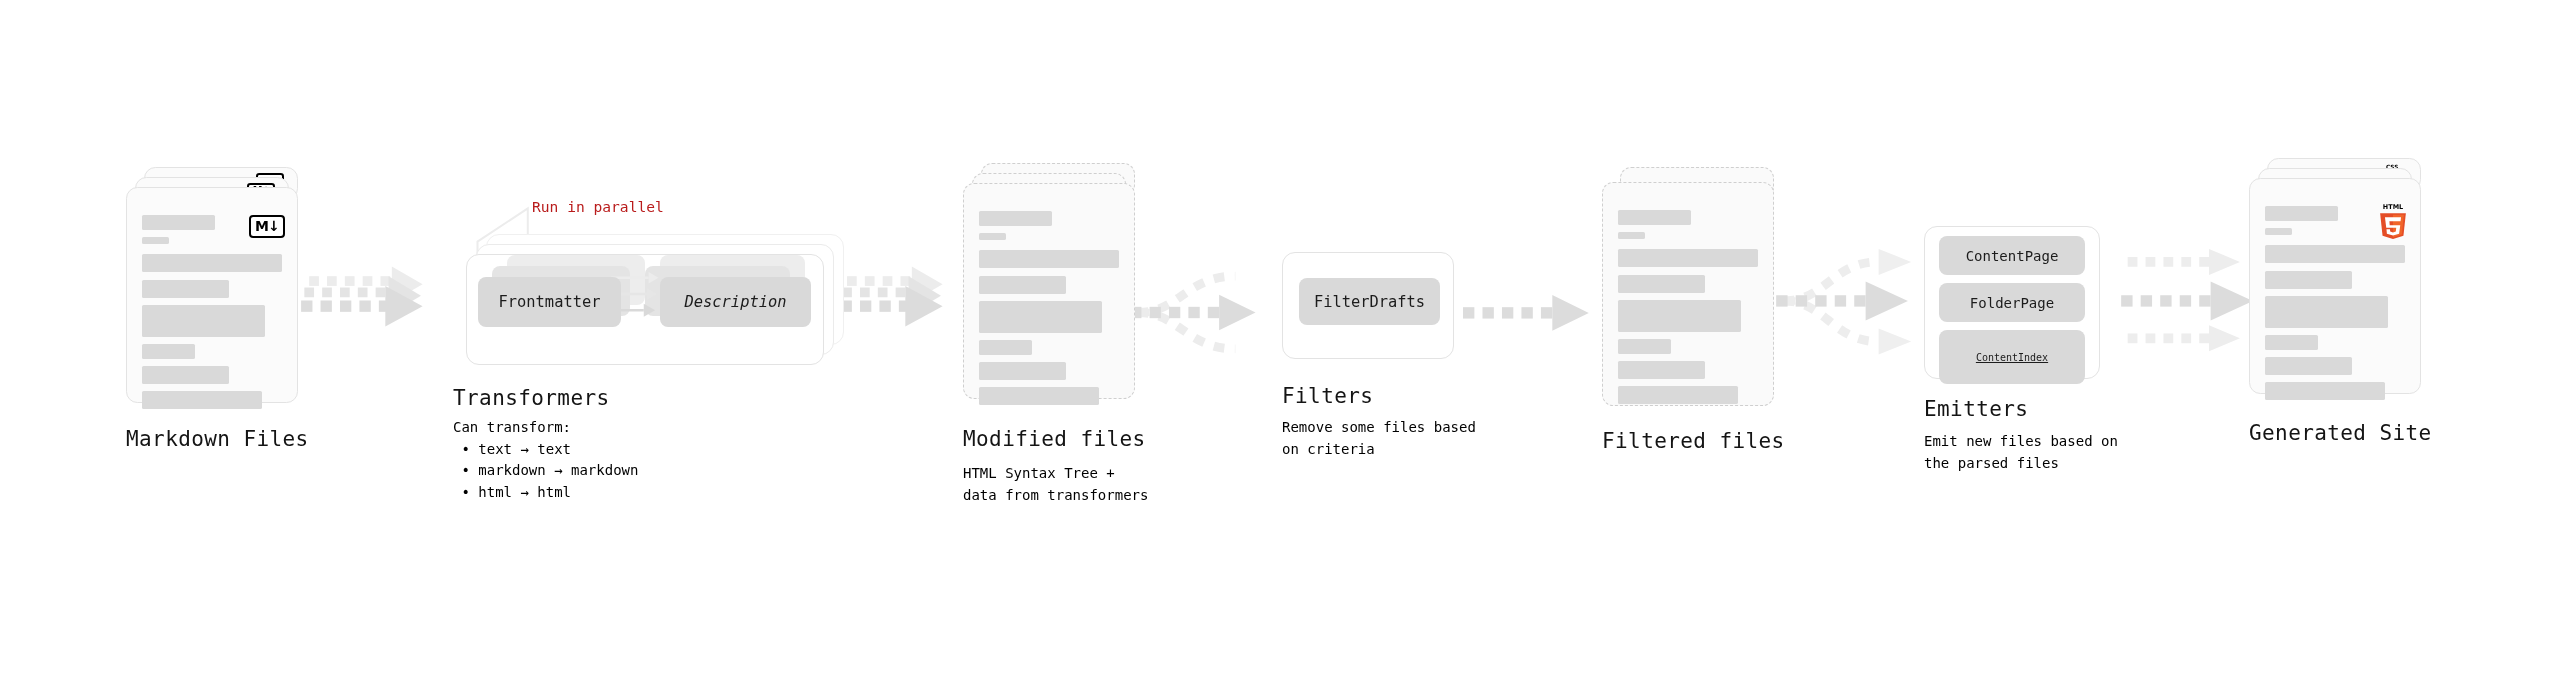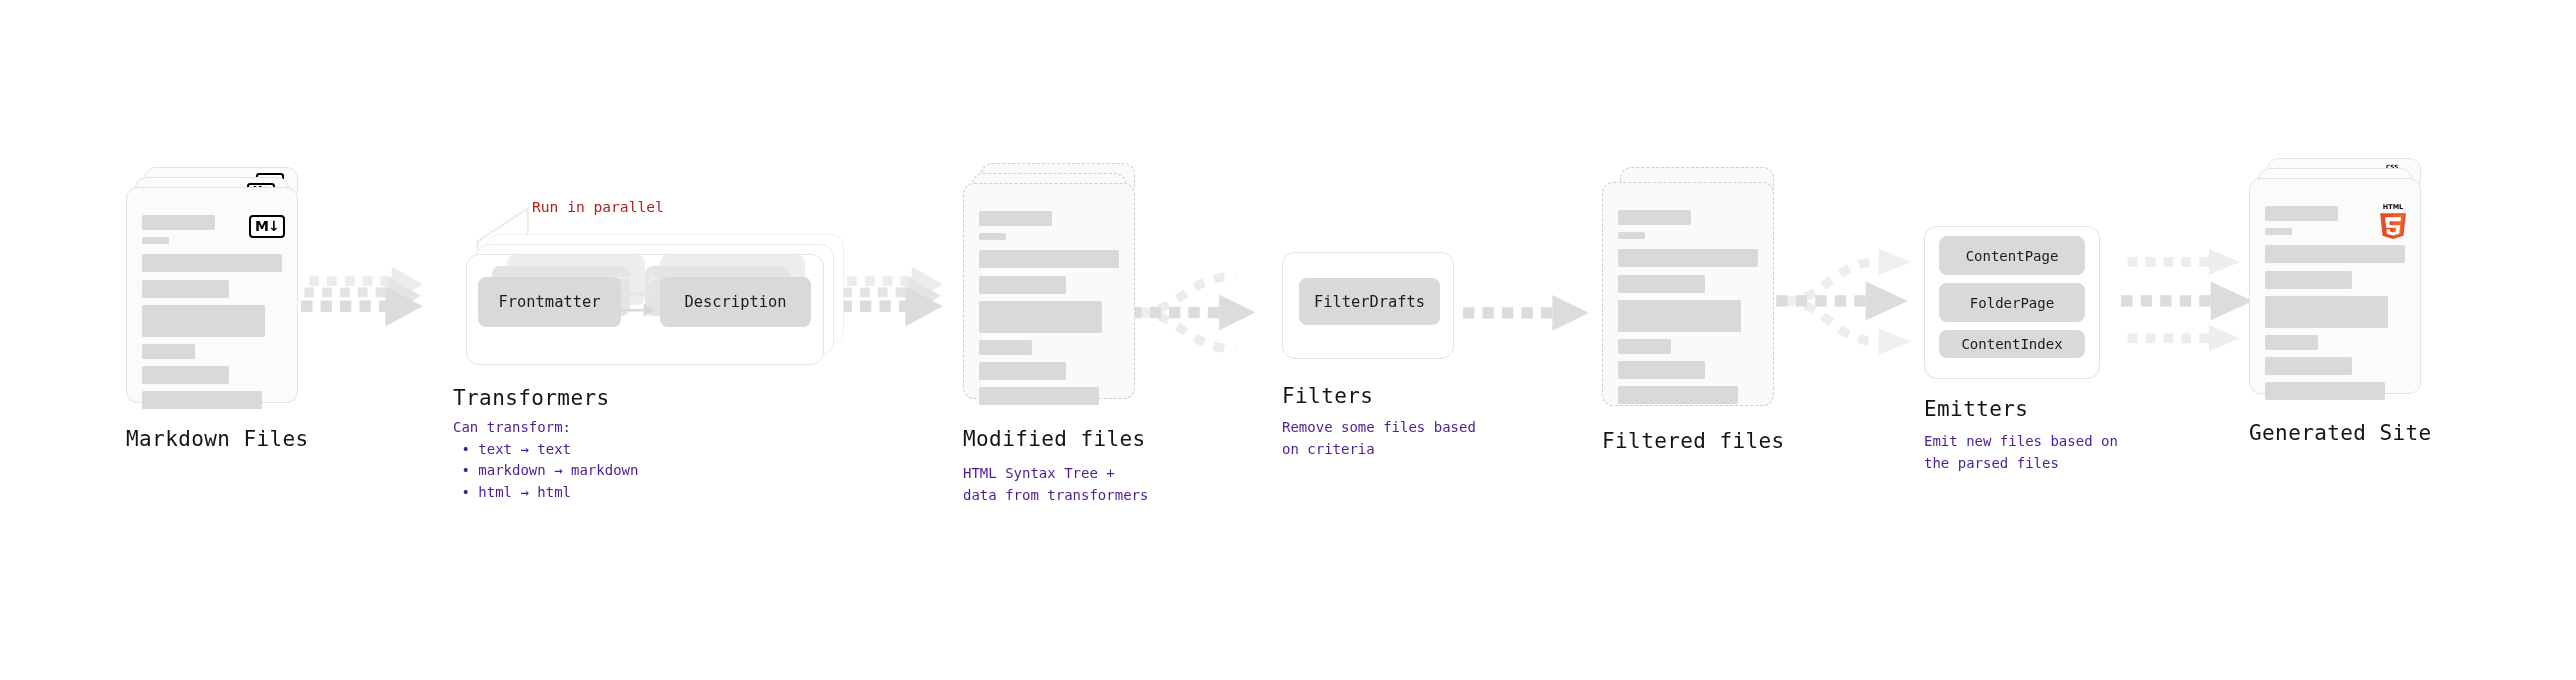--- a/index.html
+++ b/index.html
@@ -154,21 +154,21 @@
   .heading {
     position: absolute;
     font-size: 21px;
     color: #141414;
     white-space: nowrap;
     letter-spacing: 0.4px;
   }
   .caption {
     position: absolute;
     font-size: 14px;
-    color: #4c1d95;
+    color: #000000;
     line-height: 1.55;
     white-space: pre;
   }
   .parallel-label {
     position: absolute;
     font-size: 14.6px;
     color: #b91c1c;
     white-space: nowrap;
   }
 
@@ -347,21 +347,21 @@
         <line x1="-4" y1="32" x2="44" y2="32"></line>
         <polygon points="44,25 56,32 44,39" fill="#e6e6e6" stroke="none"></polygon>
       </g>
       <g stroke="#d9d9d9" stroke-width="3" fill="none">
         <line x1="-8" y1="52" x2="40" y2="52"></line>
         <polygon points="40,44 54,52 40,60" fill="#d9d9d9" stroke="none"></polygon>
       </g>
     </svg>
 
     <div class="chip" style="left:478px; top:277px; width:143px; height:50px;">Frontmatter</div>
-    <div class="chip" style="left:660px; top:277px; width:151px; height:50px;">Description</div>
+    <div class="chip" style="left:660px; top:277px; width:151px; height:50px;font-style:italic;">Description</div>
   </div>
 
   <div class="heading" style="left:453px; top:386px;">Transformers</div>
   <div class="caption" style="left:453px; top:417px;">Can transform:
  • text → text
  • markdown → markdown
  • html → html</div>
 
   <div class="doc-stack" style="left:963px; top:163px;">
     <div class="doc l3 dashed"></div>
@@ -400,21 +400,21 @@
       <div class="bar p-short"></div>
       <div class="bar p-mid2"></div>
       <div class="bar p-last"></div>
     </div>
   </div>
   <div class="heading" style="left:1602px; top:429px;">Filtered files</div>
 
   <div class="groupbox" style="left:1924px; top:226px; width:176px; height:153px;"></div>
   <div class="chip" style="left:1939px; top:236px; width:146px; height:39px; font-size:14px;">ContentPage</div>
   <div class="chip" style="left:1939px; top:283px; width:146px; height:39px; font-size:14px;">FolderPage</div>
-  <div class="chip" style="left:1939px; top:330px; width:146px; height:28px; font-size:14px;">ContentIndex</div>
+  <div class="chip" style="left:1939px; top:330px; width:146px; height:54px; font-size:10px;text-decoration:underline;">ContentIndex</div>
   <div class="heading" style="left:1924px; top:397px;">Emitters</div>
   <div class="caption" style="left:1924px; top:431px;">Emit new files based on
 the parsed files</div>
 
   <div class="doc-stack" style="left:2249px; top:158px;">
     <div class="doc l3">
       <div class="badge badge-css">
         <div class="css-text">CSS</div>
         <div class="css-bar"></div>
       </div>

